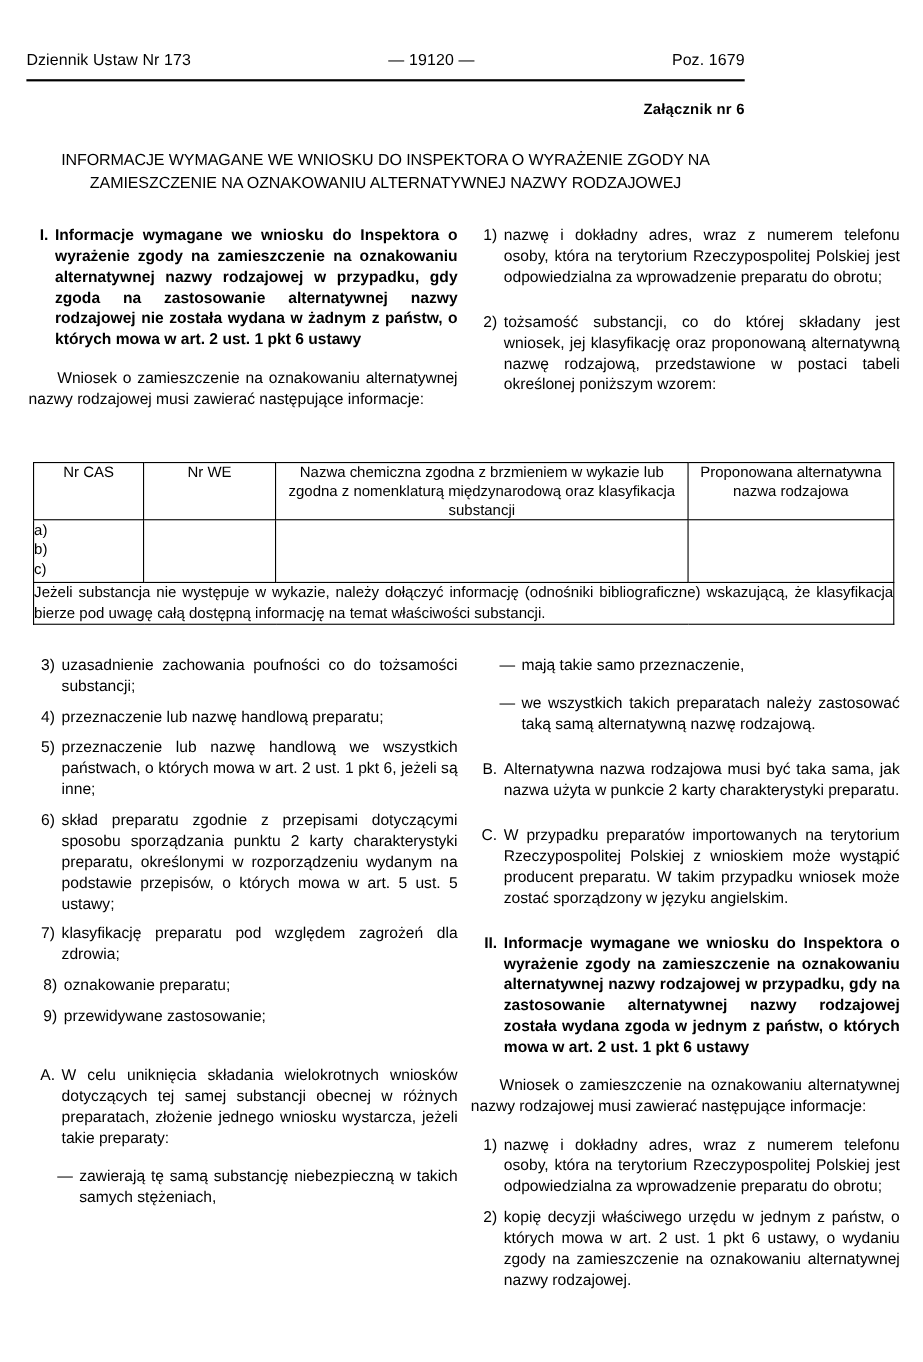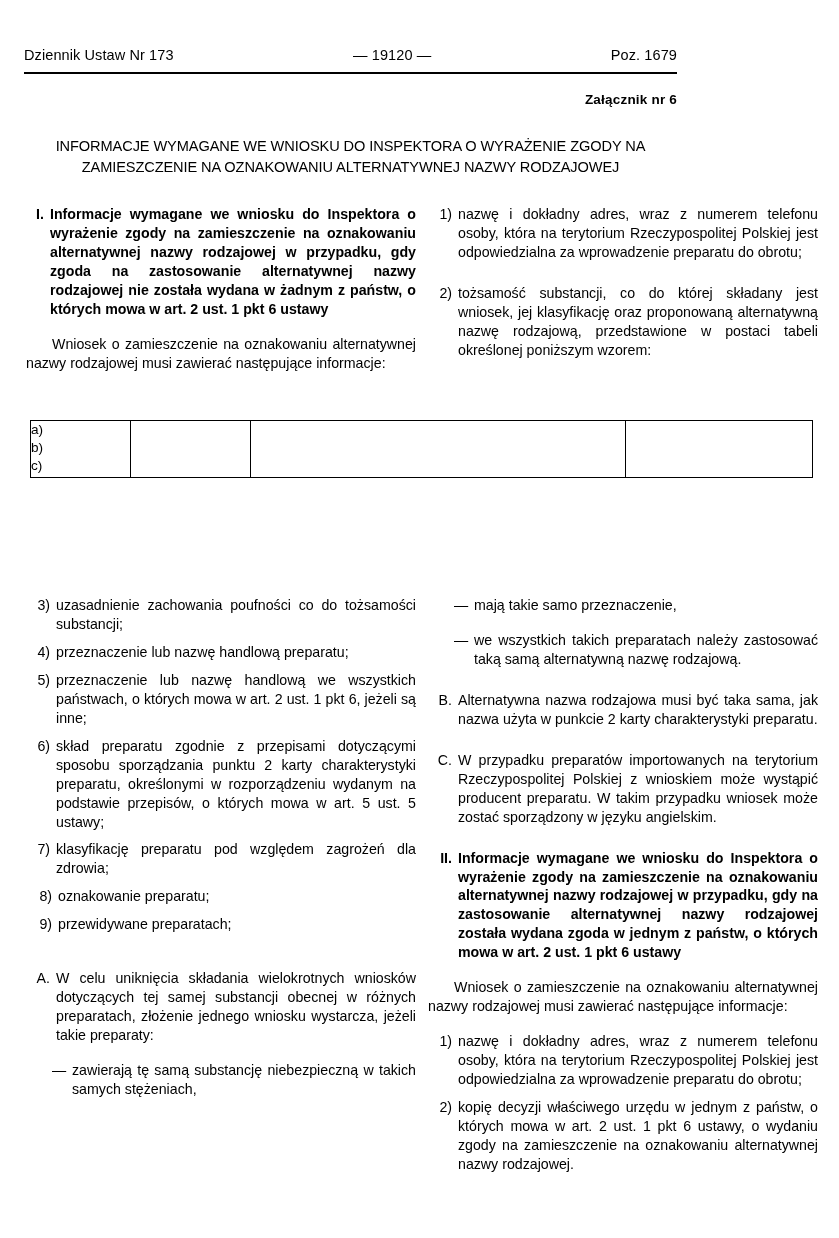--- a/index.html
+++ b/index.html
@@ -192,27 +192,36 @@
   <div class="tablewrap">
     <table class="t">
       <colgroup>
           <col class="c1">
           <col class="c2">
           <col class="c3">
           <col class="c4">
         </colgroup>
       <tbody>
         <tr>
+          <td class="th">Nr CAS</td>
+          <td class="th">Nr WE</td>
+          <td class="th">Nazwa chemiczna zgodna z brzmieniem w wykazie lub zgodna z nomenklaturą międzynarodową oraz klasyfikacja substancji</td>
+          <td class="th">Proponowana alternatywna nazwa rodzajowa</td>
+        </tr>
+        <tr>
           <td class="abc cellbody" style="white-space:pre-line;">a)
 b)
 c)</td>
           <td class="cellbody"></td>
           <td class="cellbody"></td>
           <td class="cellbody"></td>
         </tr>
+        <tr>
+          <td class="note" colspan="4">Jeżeli substancja nie występuje w wykazie, należy dołączyć informację (odnośniki bibliograficzne) wskazującą, że klasyfikacja bierze pod uwagę całą dostępną informację na temat właściwości substancji.</td>
+        </tr>
       </tbody>
     </table>
   </div>
 
   <div class="col left botleft">
 
     <div class="blk row">
       <span class="mk w24">3)</span>
       <span class="bd pl just">uzasadnienie zachowania poufności co do tożsamości substancji;</span>
     </div>
@@ -237,21 +246,21 @@
       <span class="bd pl just">klasyfikację preparatu pod względem zagrożeń dla zdrowia;</span>
     </div>
 
     <div class="blk row">
       <span class="mk w26">8)</span>
       <span class="bd pl">oznakowanie preparatu;</span>
     </div>
 
     <div class="blk row">
       <span class="mk w26">9)</span>
-      <span class="bd pl">przewidywane preparatach;</span>
+      <span class="bd pl">przewidywane zastosowanie;</span>
     </div>
 
 
 
     <div class="gap-l"></div>
 
 
     <div class="gap-s"></div>
 
     <div class="blk row">

